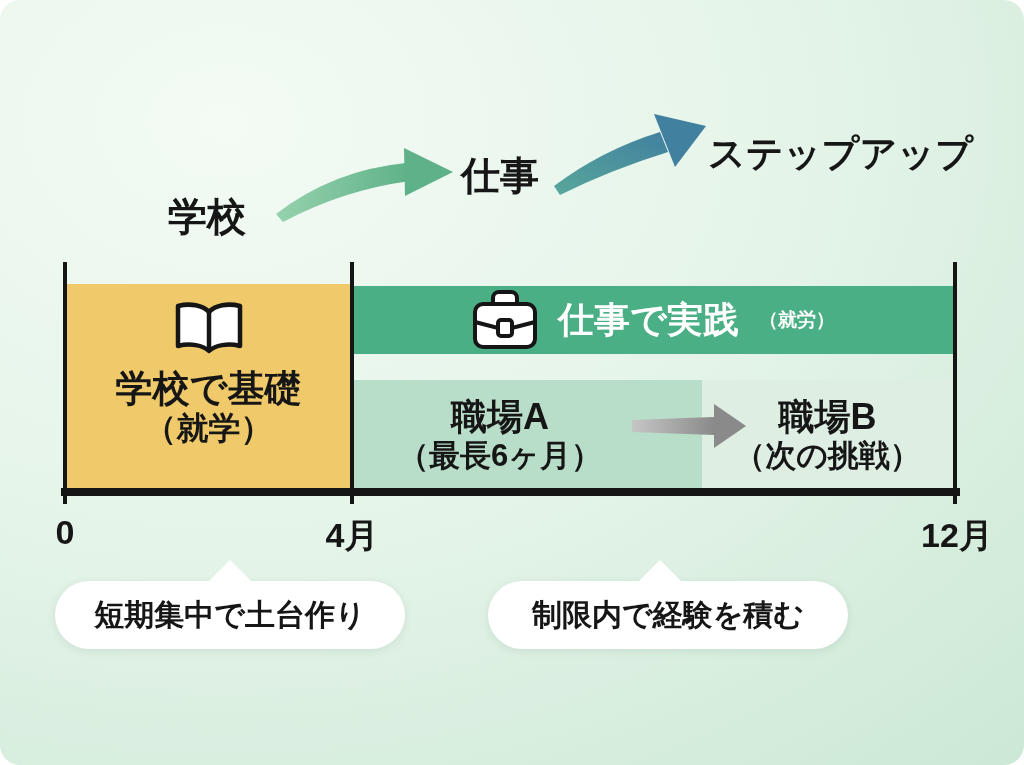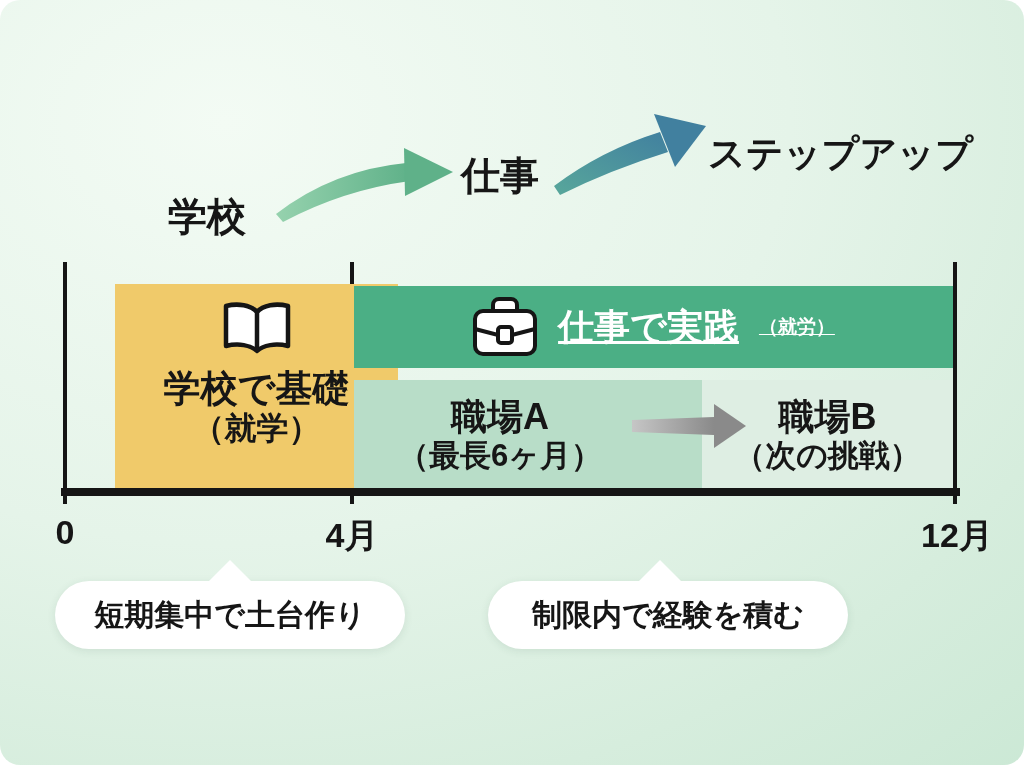--- a/index.html
+++ b/index.html
@@ -15,29 +15,29 @@
   .flow-school{left:168px;top:190px;font-size:39px;}
   .flow-work{left:461px;top:149px;font-size:39px;}
   .flow-stepup{left:708px;top:97px;font-size:37px;margin-top:32px;}
 
   .vline{width:4px;top:262px;height:242px;background:#151515;}
   .v1{left:63px;} .v2{left:350px;} .v3{left:953px;}
   .hline{left:61px;top:488px;width:899px;height:8px;background:#151515;}
 
   .school-block{
     left:67px;top:284px;width:283px;height:204px;background:#f0ca6a;
-    display:flex;flex-direction:column;align-items:center;justify-content:flex-start;margin-left:48px;
+    display:flex;flex-direction:column;align-items:center;justify-content:flex-start;
   }
   .school-block .icon-wrap{margin-top:16px;height:62px;}
   .block-title{font-size:37px;font-weight:700;line-height:1.15;margin-top:6px;}
   .block-sub{font-size:32px;font-weight:700;line-height:1.1;}
 
   .work-band{
-    left:354px;top:286px;width:599px;height:82px;background:#4baf85;
-    display:flex;align-items:center;justify-content:center;gap:20px;color:#ffffff;text-decoration:underline;
+    left:354px;top:286px;width:599px;height:68px;background:#4baf85;
+    display:flex;align-items:center;justify-content:center;gap:20px;color:#ffffff;
   }
   .work-band .band-title{font-size:36px;font-weight:700;}
   .work-band .band-sub{font-size:19px;font-weight:700;}
 
   .sub-band{display:flex;flex-direction:column;align-items:center;justify-content:center;top:380px;height:108px;}
   .sub-a{left:354px;width:292px;background:transparent;}
   .sub-a-bg{left:354px;top:380px;width:348px;height:108px;background:#b8ddc8;}
   .sub-b{left:702px;width:251px;background:#deeee3;}
   .sub-title{font-size:36px;font-weight:700;line-height:1.2;}
   .sub-sub{font-size:31px;font-weight:700;line-height:1.15;}

